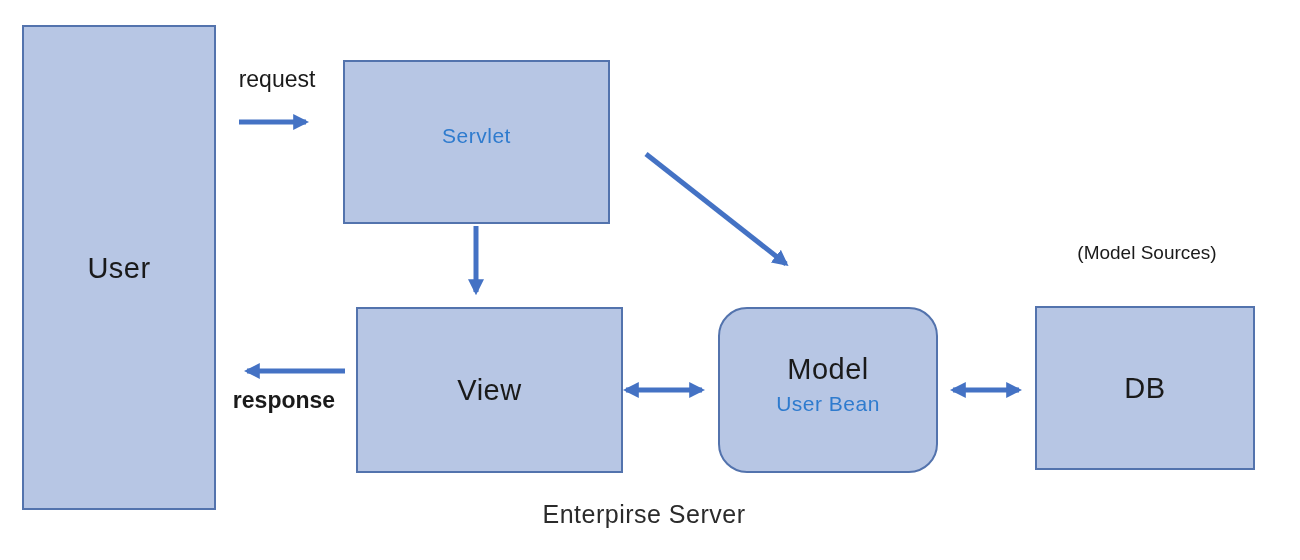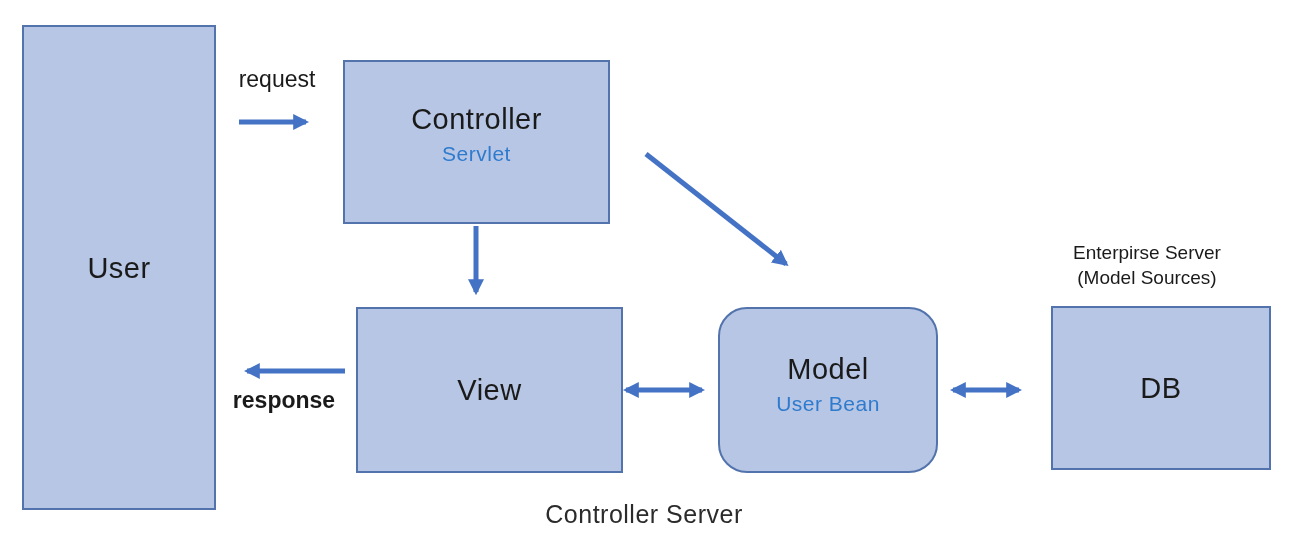--- a/index.html
+++ b/index.html
@@ -38,21 +38,21 @@
   .node-subtitle {
     font-size: 21px;
     line-height: 34px;
     color: var(--accent-text);
     letter-spacing: 0.5px;
   }
   #user-box       { left: 22px;   top: 25px;  width: 194px; height: 485px; }
   #controller-box { left: 343px;  top: 60px;  width: 267px; height: 164px; padding-bottom: 12px; }
   #view-box       { left: 356px;  top: 307px; width: 267px; height: 166px; }
   #model-box      { left: 718px;  top: 307px; width: 220px; height: 166px; padding-bottom: 8px; border-radius: 29px; }
-  #db-box         { left: 1035px; top: 306px; width: 220px; height: 164px; margin-left: 16px; }
+  #db-box         { left: 1035px; top: 306px; width: 220px; height: 164px; }
 
   #arrow-layer {
     position: absolute;
     left: 0; top: 0;
     width: 1300px; height: 560px;
     pointer-events: none;
   }
   #arrow-layer .shaft { stroke: var(--arrow); stroke-width: 5; fill: none; }
   #arrow-layer .head  { fill: var(--arrow); }
 
@@ -77,21 +77,20 @@
   }
 </style>
 </head>
 <body>
 
 <div class="node" id="user-box">
   <div class="node-title">User</div>
 </div>
 
 <div class="node" id="controller-box">
-  <div class="node-title">Controller</div>
   <div class="node-subtitle">Servlet</div>
 </div>
 
 <div class="node" id="view-box">
   <div class="node-title">View</div>
 </div>
 
 <div class="node" id="model-box">
   <div class="node-title">Model</div>
   <div class="node-subtitle">User Bean</div>
@@ -111,16 +110,15 @@
   <line class="shaft" x1="345" y1="371" x2="247" y2="371" marker-end="url(#ah)"></line>
   <line class="shaft" x1="476" y1="226" x2="476" y2="292" marker-end="url(#ah)"></line>
   <line class="shaft" x1="646" y1="154" x2="786" y2="264" marker-end="url(#ah)"></line>
   <line class="shaft" x1="626" y1="390" x2="702" y2="390" marker-start="url(#ah)" marker-end="url(#ah)"></line>
   <line class="shaft" x1="953" y1="390" x2="1019" y2="390" marker-start="url(#ah)" marker-end="url(#ah)"></line>
 </svg>
 
 <div class="float-label" id="request-label">request</div>
 <div class="float-label" id="response-label">response</div>
 <div class="float-label" id="enterprise-server-label">
-  <div>Enterpirse Server</div>
   <div>(Model Sources)</div>
 </div>
-<div class="float-label" id="application-server-label">Controller Server</div>
+<div class="float-label" id="application-server-label">Enterpirse Server</div>
 
 </body></html>

